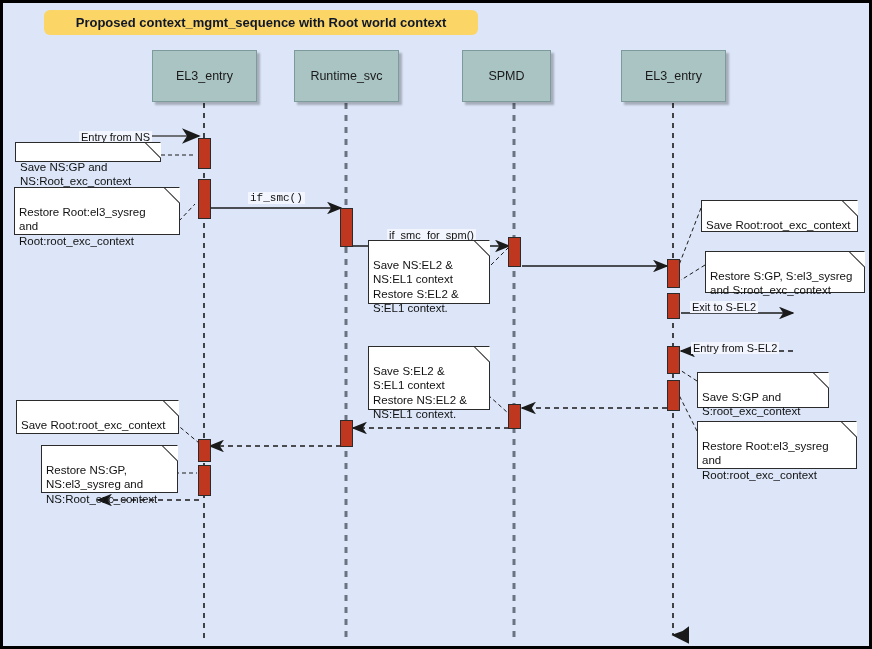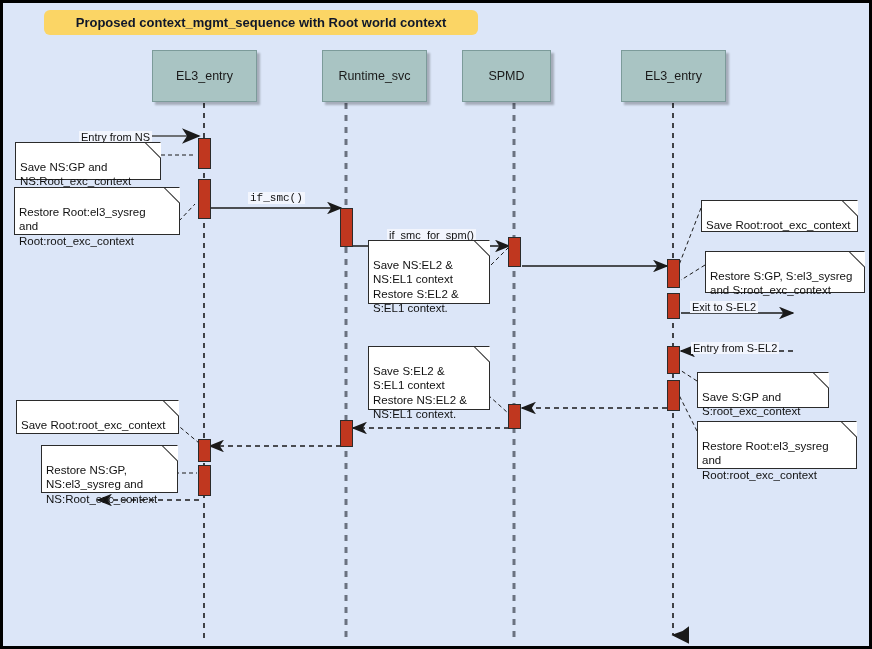--- a/index.html
+++ b/index.html
@@ -125,21 +125,21 @@
     <line x1="485" y1="392" x2="505" y2="410" stroke="#1a1a1a" stroke-width="1" stroke-dasharray="4,3"></line>
     <line x1="172" y1="420" x2="196" y2="440" stroke="#1a1a1a" stroke-width="1" stroke-dasharray="4,3"></line>
     <line x1="172" y1="470" x2="194" y2="470" stroke="#1a1a1a" stroke-width="1" stroke-dasharray="4,3"></line>
   </svg>
 
   <div class="title-banner" style="left:41px;top:7px;width:434px;height:25px;">Proposed context_mgmt_sequence with Root world context</div>
 
   <div class="participant" style="left:149px;top:47px;width:105px;height:52px;">
     <span>EL3_entry</span>
   </div>
-  <div class="participant" style="left:291px;top:47px;width:105px;height:52px;margin-left:28px;">
+  <div class="participant" style="left:291px;top:47px;width:105px;height:52px;">
     <span>Runtime_svc</span>
   </div>
   <div class="participant" style="left:459px;top:47px;width:89px;height:52px;">
     <span>SPMD</span>
   </div>
   <div class="participant" style="left:618px;top:47px;width:105px;height:52px;">
     <span>EL3_entry</span>
   </div>
 
   <div class="activation" style="left:195px;top:135px;width:13px;height:31px;"></div>
@@ -157,21 +157,21 @@
   <div class="activation" style="left:664px;top:290px;width:13px;height:26px;"></div>
   <div class="activation" style="left:664px;top:343px;width:13px;height:28px;"></div>
   <div class="activation" style="left:664px;top:377px;width:13px;height:31px;"></div>
 
   <div class="msg-label" style="left:76px;top:128px;">Entry from NS</div>
   <div class="msg-label" style="left:245px;top:189px;font-family:Liberation Mono, monospace;">if_smc()</div>
   <div class="msg-label" style="left:384px;top:226px;">if_smc_for_spm()</div>
   <div class="msg-label" style="left:687px;top:298px;">Exit to S-EL2</div>
   <div class="msg-label" style="left:688px;top:339px;">Entry from S-EL2</div>
 
-  <div class="note" style="left:12px;top:139px;width:146px;height:38px;">
+  <div class="note" style="left:12px;top:139px;width:146px;height:20px;">
     <span>Save NS:GP and
 NS:Root_exc_context</span>
     <span class="fold"></span>
     <span class="fold-edge"></span>
   </div>
 
   <div class="note" style="left:11px;top:184px;width:166px;height:48px;">
     <span>Restore Root:el3_sysreg
 and
 Root:root_exc_context</span>

